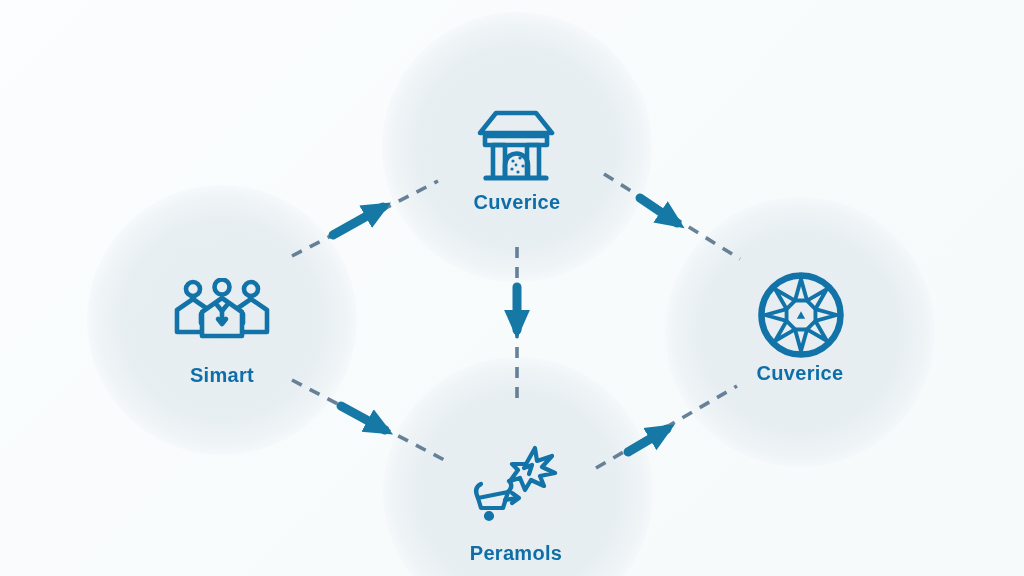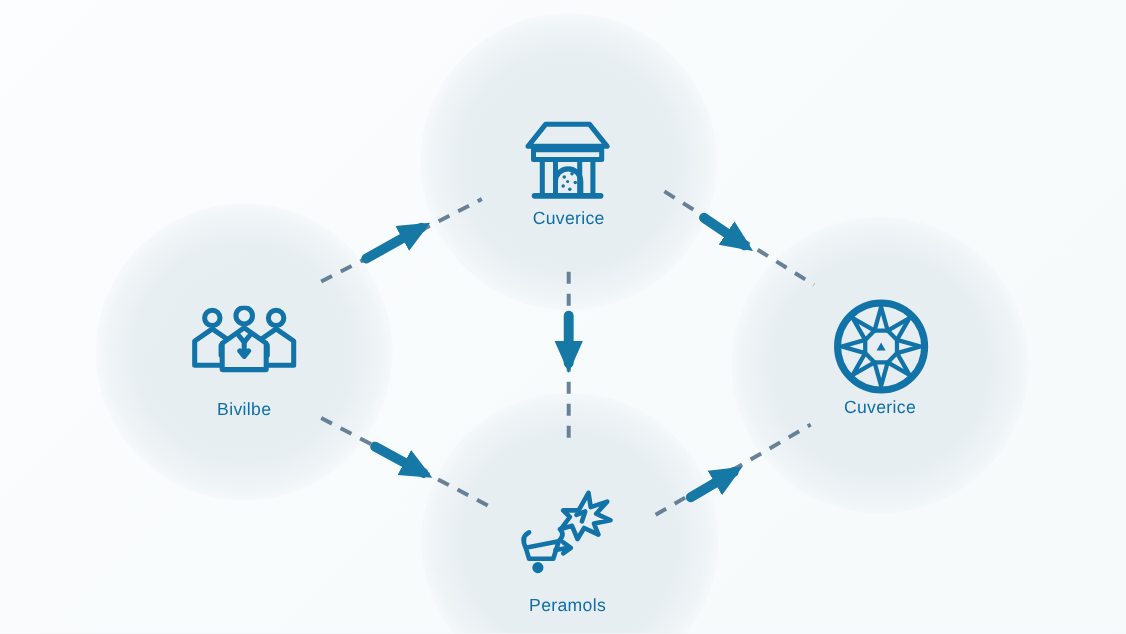--- a/index.html
+++ b/index.html
@@ -23,22 +23,22 @@
     background: radial-gradient(circle,
       rgba(230,237,241,0.95) 0%,
       rgba(230,237,241,0.92) 52%,
       rgba(231,238,242,0.55) 65%,
       rgba(233,240,243,0.0) 74%);
   }
   .node-icon { position: absolute; }
   .node-label {
     position: absolute;
     transform: translateX(-50%);
-    font-size: 16px;
-    font-weight: normal;
+    font-size: 20px;
+    font-weight: bold;
     letter-spacing: 0.3px;
     color: #0e6fa8;
     white-space: nowrap;
   }
   .edges {
     position: absolute;
     left: 0; top: 0;
     width: 1024px; height: 576px;
   }
   .dash-line {
@@ -105,21 +105,21 @@
       <path d="M29,36 V45"></path>
       <circle cx="79" cy="11" r="7"></circle>
       <path d="M63,32 L79,21 L95,32 V54 H63 Z"></path>
       <path d="M71,36 V45"></path>
       <circle cx="50" cy="9" r="7.5"></circle>
       <path d="M30,34 L50,20 L70,34 V58 H30 Z" fill="#e6edf1"></path>
       <path d="M45,27 L50,33 L55,27"></path>
       <path d="M50,33 V44 M46,41 L50,46 L54,41"></path>
     </g>
   </svg>
-  <div class="node-label" style="left:222px; top:364px;">Bivilbe</div>
+  <div class="node-label" style="left:222px; top:364px;">Simart</div>
 
   <svg class="node-icon" style="left:466px; top:100px;" width="100" height="88" viewBox="0 0 100 88">
     <g fill="none" stroke="#1273a8" stroke-width="4.6" stroke-linejoin="round" stroke-linecap="round">
       <path d="M14,33 L30,13 L70,13 L86,33 Z"></path>
       <rect x="19" y="36" width="62" height="9"></rect>
       <path d="M27,45 H39 V77 M27,45 V77"></path>
       <path d="M61,45 H73 V77 M61,45 V77"></path>
       <path d="M39,77 V65 A11.5,11.5 0 0 1 62,65 V77"></path>
       <line x1="20" y1="78" x2="80" y2="78" stroke-width="5.2"></line>
     </g>

